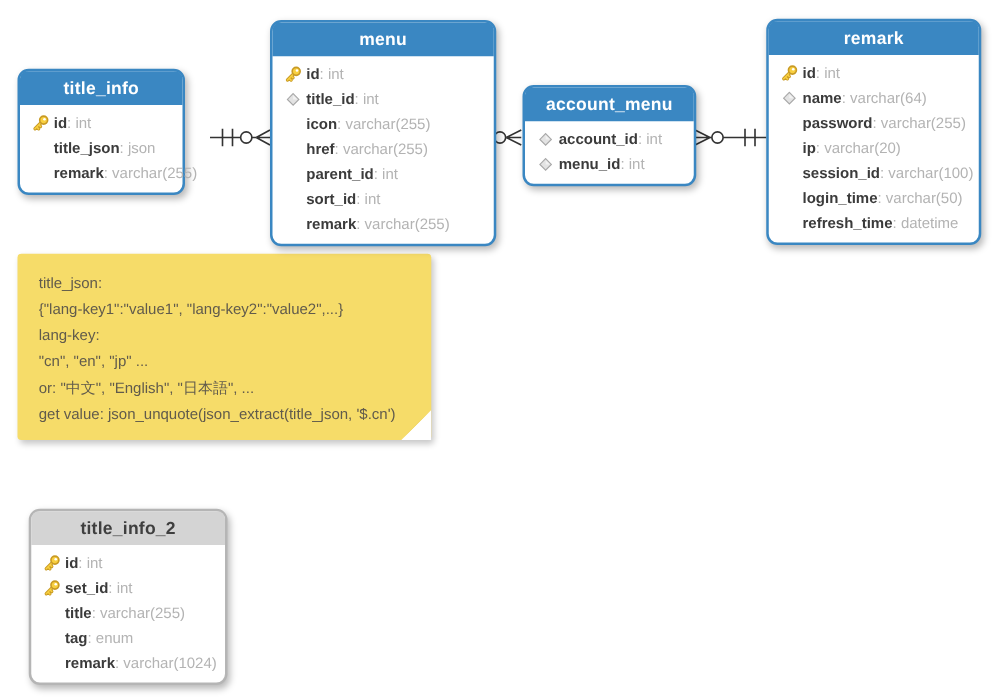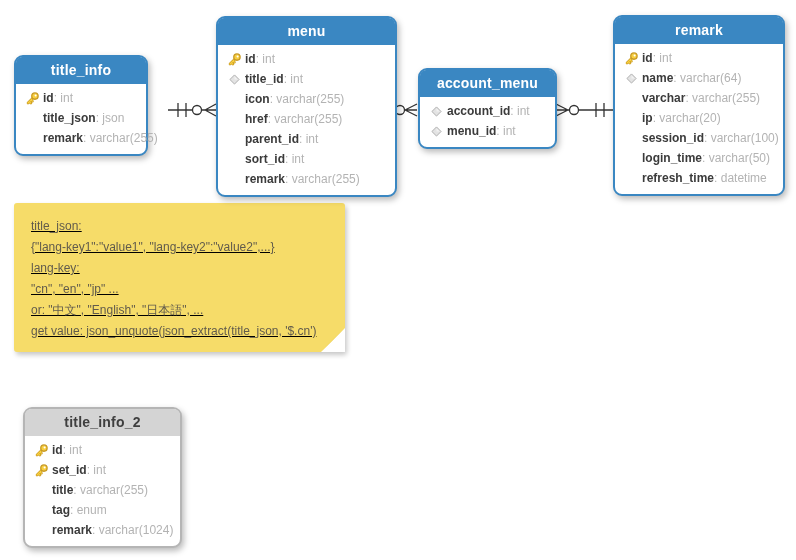--- a/index.html
+++ b/index.html
@@ -57,21 +57,20 @@
   .note {
     position: absolute;
     left: 14px; top: 203px;
     width: 331px; height: 149px;
     box-sizing: border-box;
     background: var(--note-yellow);
     border-radius: 3px;
     box-shadow: 2px 3px 5px rgba(0,0,0,0.22);
     padding: 13px 8px 0 17px;
     z-index: 1;
-    text-decoration: underline;
   }
   .note-line {
     font-size: 12px;
     color: #615b4c;
     height: 21px;
     line-height: 21px;
     white-space: pre;
   }
   .note-corner { position: absolute; right: 0; bottom: 0; width: 24px; height: 24px; }
 </style>
@@ -232,21 +231,21 @@
   <svg width="11" height="11" viewBox="0 0 12 12" aria-hidden="true">
     <path d="M6 1 L11 6 L6 11 L1 6 Z" fill="#e3e3e3" stroke="#a8a8a8" stroke-width="1"></path>
     <path d="M6 2.4 L9.6 6 L6 6 Z" fill="#f2f2f2" stroke="none"></path>
   </svg>
 </span>
         <span class="fname">name</span>
         <span class="ftype">: varchar(64)</span>
       </div>
       <div class="row">
         <span class="cell-icon"></span>
-        <span class="fname">varchar</span>
+        <span class="fname">password</span>
         <span class="ftype">: varchar(255)</span>
       </div>
       <div class="row">
         <span class="cell-icon"></span>
         <span class="fname">ip</span>
         <span class="ftype">: varchar(20)</span>
       </div>
       <div class="row">
         <span class="cell-icon"></span>
         <span class="fname">session_id</span>

